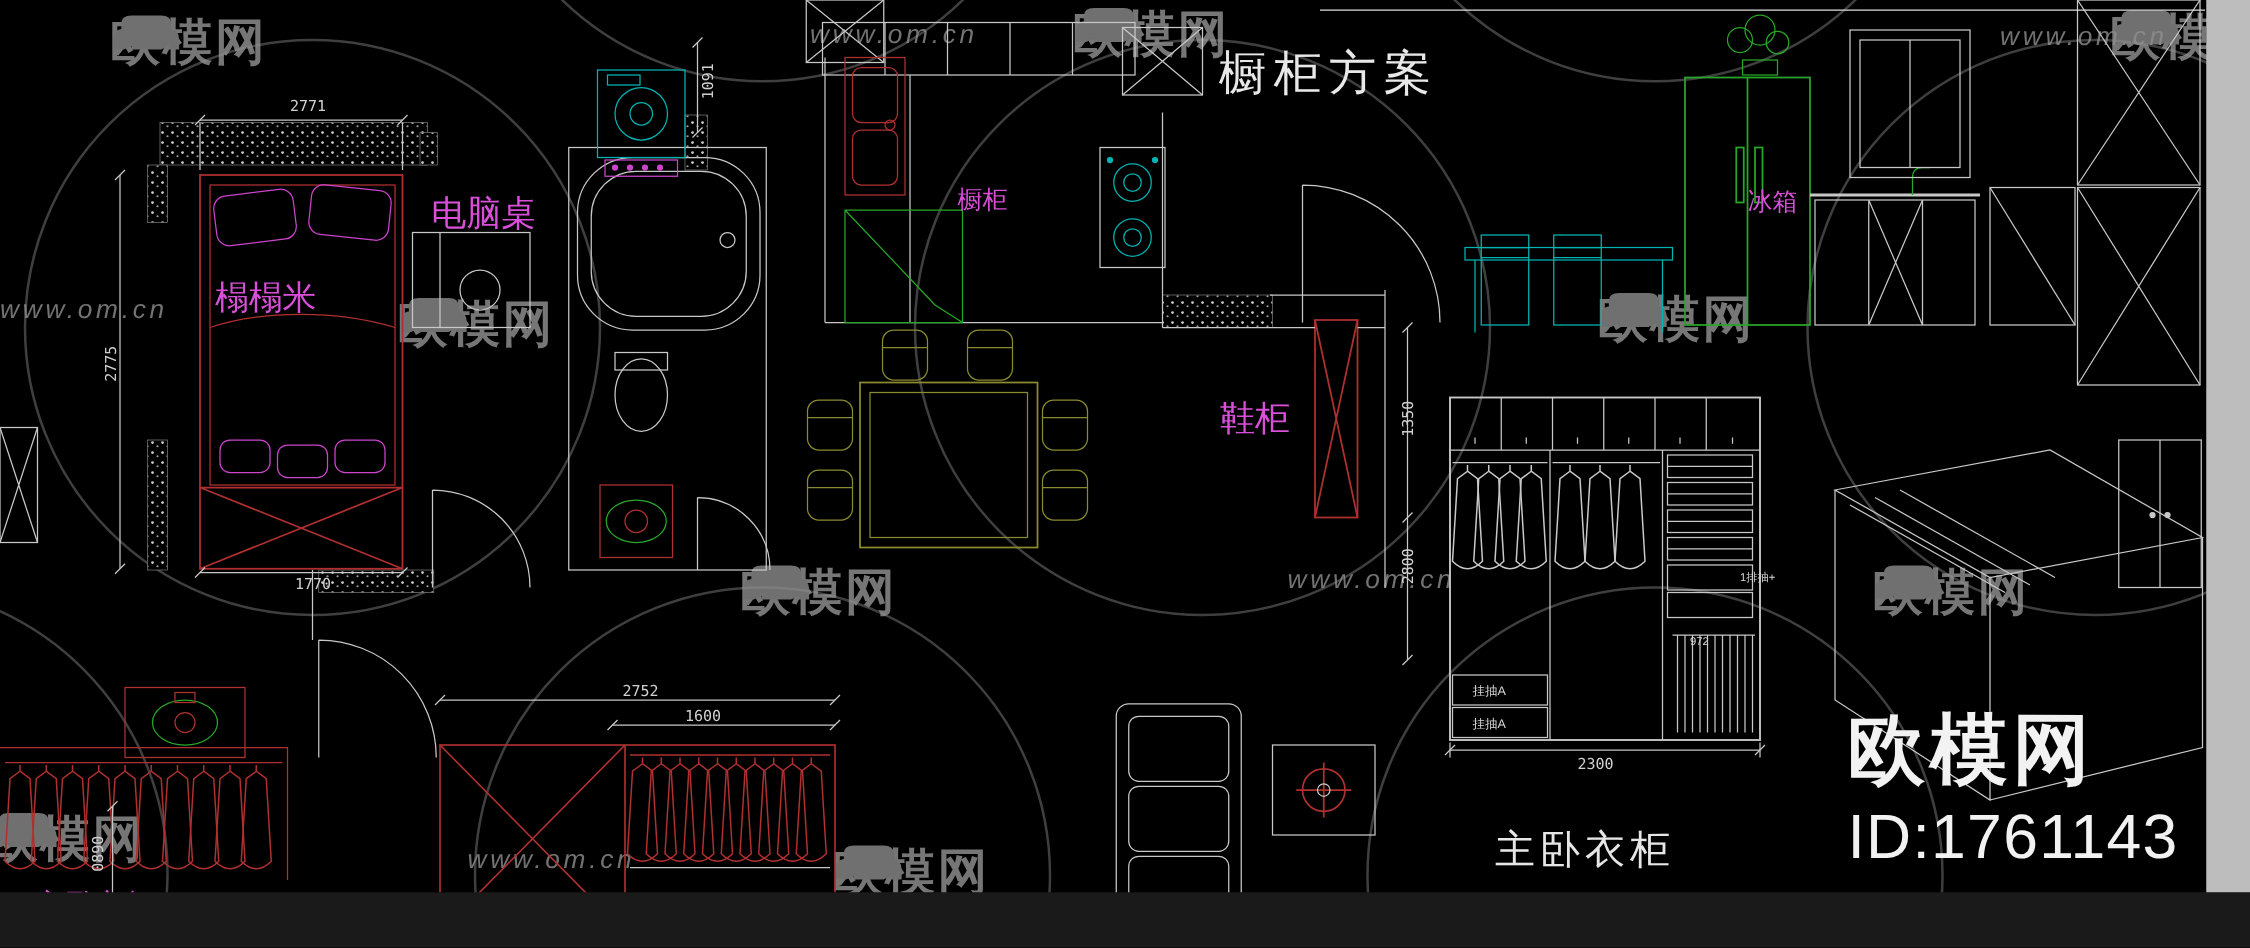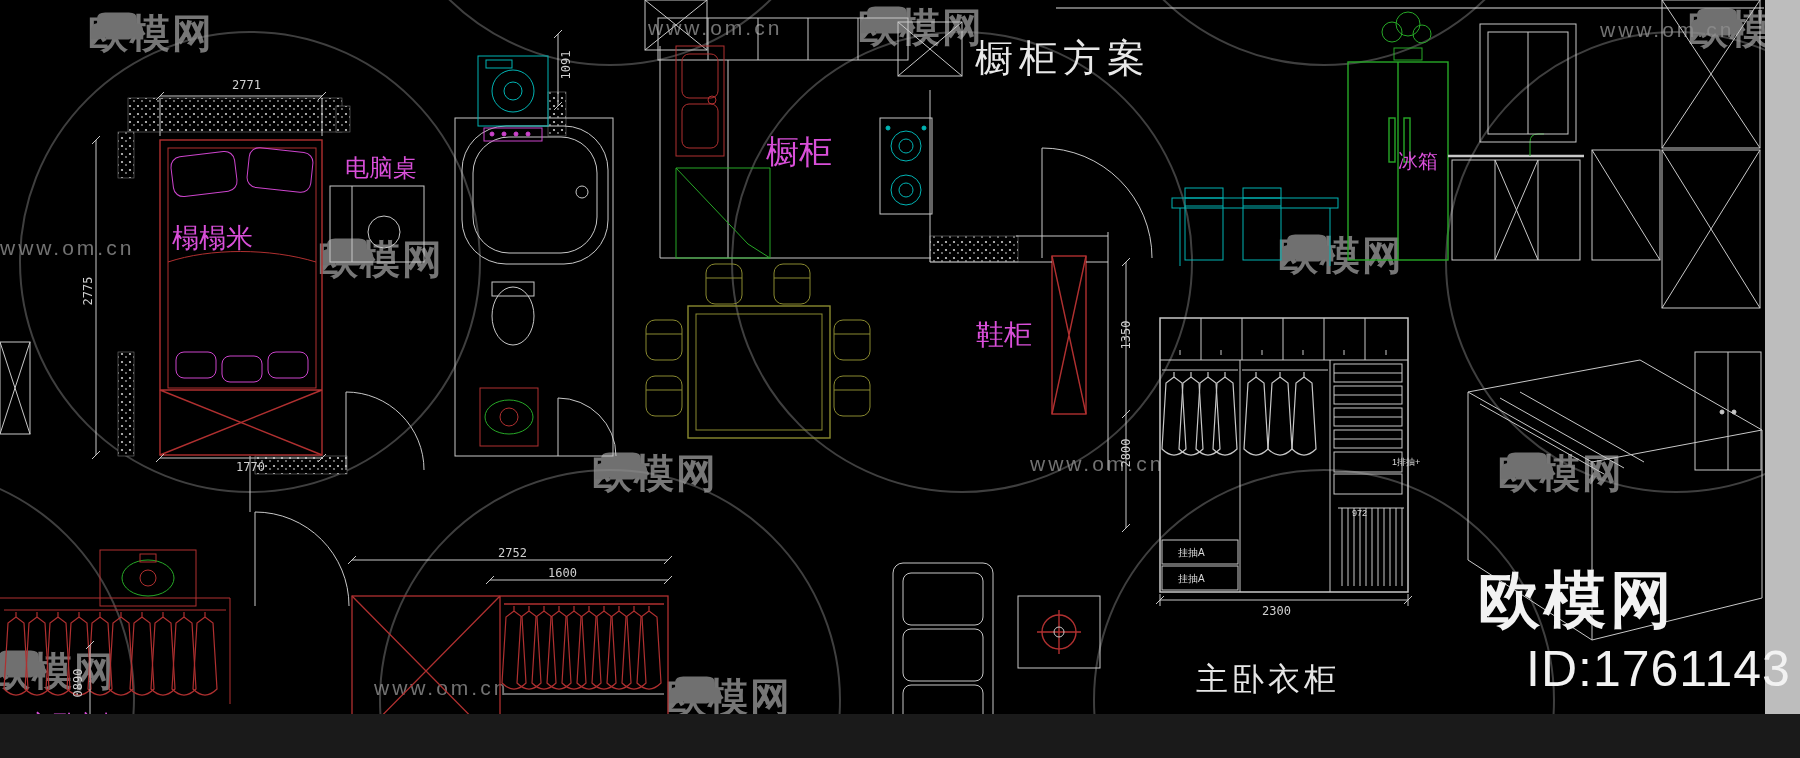--- a/index.html
+++ b/index.html
@@ -4,34 +4,34 @@
 <style>
   html,body{margin:0;padding:0;background:#1a1a1a;}
   .stage{position:relative;width:1800px;height:714px;background:#000;overflow:hidden;
          font-family:"Liberation Sans","DejaVu Sans",sans-serif;}
   .stage *{box-sizing:border-box;}
   svg{position:absolute;left:0;top:0;}
   .wm-svg{z-index:1;}
   .cad-svg{z-index:2;}
   .wm-cluster{position:absolute;z-index:1;display:flex;align-items:center;gap:8px;opacity:.8;}
   .wm-brand{font-size:40px;font-weight:bold;color:#949494;letter-spacing:2px;white-space:nowrap;}
-  .wm-url{position:absolute;z-index:1;font-size:21px;color:#8f8f8f;letter-spacing:3px;opacity:.8;white-space:nowrap;}
+  .wm-url{position:absolute;z-index:1;font-size:21px;color:#8f8f8f;letter-spacing:3px;opacity:.8;white-space:nowrap;font-style:italic;}
   .sofa{width:58px;height:40px;flex:0 0 auto;}
   .lbl{position:absolute;z-index:4;white-space:nowrap;}
   .lbl-magenta{color:#d94fd9;}
   .lbl-white{color:#e6e6e6;}
   .dim{position:absolute;z-index:4;font-family:"DejaVu Sans Mono","Liberation Mono",monospace;
        font-size:12px;color:#d0d0d0;white-space:nowrap;}
   .rot{transform:rotate(-90deg);transform-origin:center center;}
   .note{position:absolute;z-index:4;font-size:10px;color:#d8d8d8;white-space:nowrap;}
   .strip{position:absolute;z-index:3;}
   .right-strip{left:1765px;top:0;width:35px;height:758px;background:#bdbdbd;}
   .bottom-strip{left:148px;top:746px;width:745px;height:12px;background:#ededed;}
   .badge-brand{left:1478px;top:558px;font-size:62px;font-weight:bold;letter-spacing:4px;color:#f2f2f2;z-index:6;}
-  .badge-id{left:1478px;top:640px;font-size:50px;letter-spacing:1px;color:#f2f2f2;z-index:6;margin-left:48px;}
+  .badge-id{left:1478px;top:640px;font-size:50px;letter-spacing:1px;color:#f2f2f2;z-index:6;}
   .title{left:975px;top:33px;font-size:38px;letter-spacing:6px;color:#e8e8e8;}
 </style>
 </head>
 <body>
 
 <div class="stage">
 
   <svg class="wm-svg" width="1800" height="758" viewBox="0 0 1800 758">
     <g fill="none" stroke="rgba(140,140,140,0.45)" stroke-width="2">
       <circle cx="250" cy="262" r="230"></circle>
@@ -406,23 +406,23 @@
         <use href="#tick" x="90" y="645"></use>
         <use href="#tick" x="90" y="722"></use>
       <path d="M1056,8 H1764" stroke="#dedede"></path>
     </g>
   </svg>
 
   <div class="strip right-strip"></div>
   <div class="strip bottom-strip"></div>
 
   <div class="lbl title">橱柜方案</div>
-  <div class="lbl lbl-magenta" style="left:345px;top:152px;font-size:24px">电脑桌</div>
+  <div class="lbl lbl-magenta" style="left:345px;top:152px;font-size:28px">电脑桌</div>
   <div class="lbl lbl-magenta" style="left:172px;top:220px;font-size:27px">榻榻米</div>
-  <div class="lbl lbl-magenta" style="left:766px;top:130px;font-size:33px">橱柜</div>
+  <div class="lbl lbl-magenta" style="left:766px;top:146px;font-size:20px">橱柜</div>
   <div class="lbl lbl-magenta" style="left:976px;top:316px;font-size:28px">鞋柜</div>
   <div class="lbl lbl-magenta" style="left:1398px;top:148px;font-size:20px">冰箱</div>
   <div class="lbl lbl-white" style="left:1196px;top:658px;font-size:32px;letter-spacing:4px">主卧衣柜</div>
   <div class="lbl lbl-magenta" style="left:28px;top:708px;font-size:24px">主卧衣柜</div>
 
   <div class="dim" style="left:232px;top:78px">2771</div>
   <div class="dim rot" style="left:74px;top:284px">2775</div>
   <div class="dim" style="left:236px;top:460px">1770</div>
   <div class="dim rot" style="left:552px;top:58px">1091</div>
   <div class="dim rot" style="left:1112px;top:328px">1350</div>

